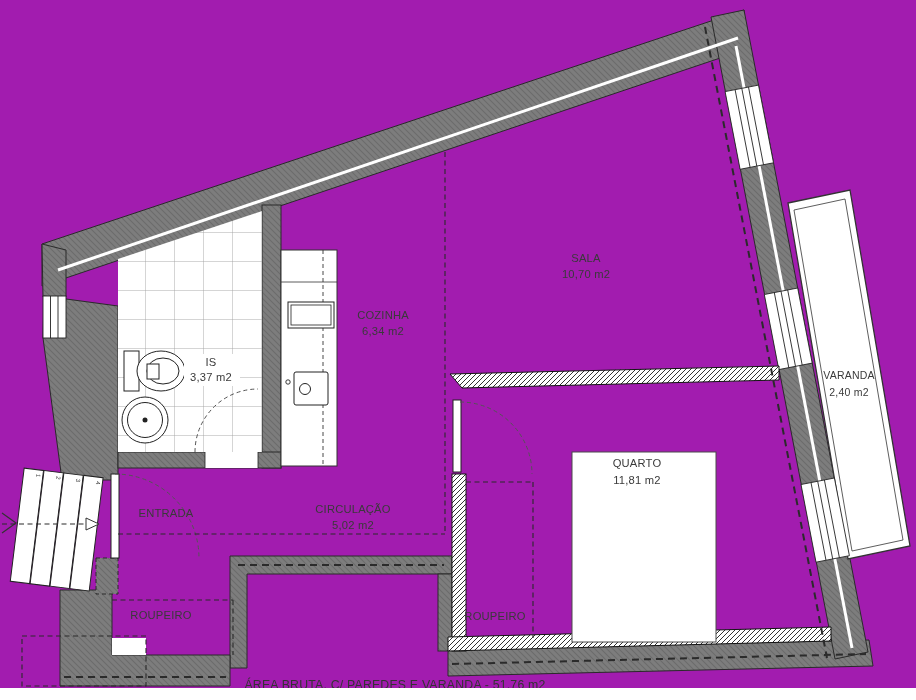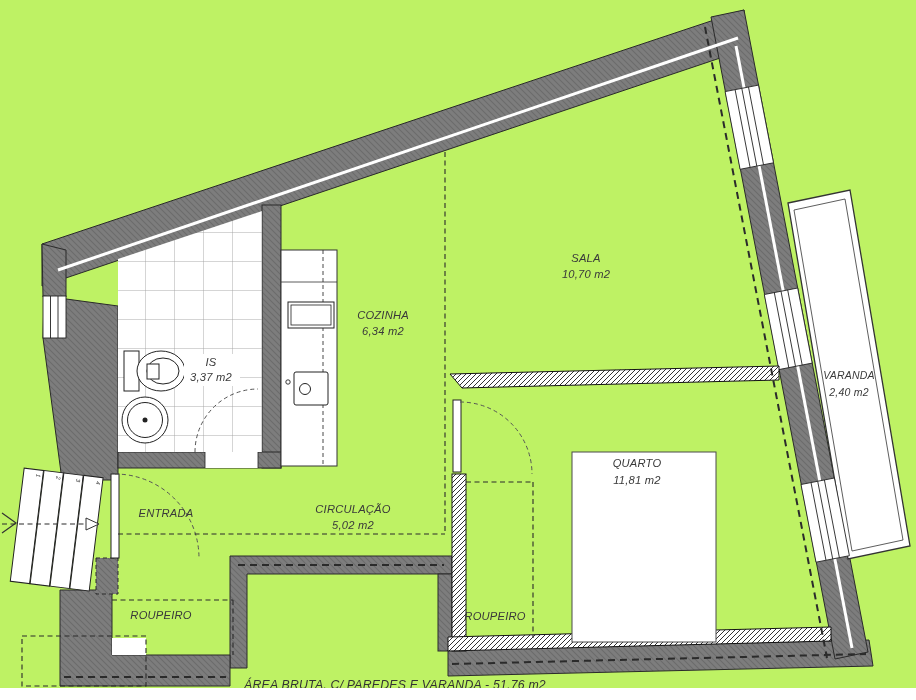--- a/index.html
+++ b/index.html
@@ -1,17 +1,17 @@
 <!DOCTYPE html>
 <html><head>
 <meta charset="utf-8">
 <style>
   html,body{margin:0;padding:0;background:#ffffff;}
-  .stage{position:relative;width:916px;height:688px;background:#bef264;overflow:hidden;
-         font-family:"Liberation Sans",sans-serif;font-style:italic;}
+  .stage{position:relative;width:916px;height:688px;background:#a21caf;overflow:hidden;
+         font-family:"Liberation Sans",sans-serif;}
   svg{position:absolute;left:0;top:0;}
   text{font-family:"Liberation Sans",sans-serif;fill:#3a3a3a;letter-spacing:.2px;}
   .room-label{font-size:11.2px;}
   .room-label-sm{font-size:10.5px;}
   .caption{font-size:12.3px;fill:#333;}
   .stair-num{font-size:6px;fill:#333;letter-spacing:0;}
   .wall{fill:url(#wallHatch);stroke:#2a2a2a;stroke-width:1;}
   .newwall{fill:url(#newHatch);stroke:#141414;stroke-width:1;}
   .thin{stroke:#222;stroke-width:1;fill:#ffffff;}
   .dash{stroke:#2b2b2b;stroke-width:1.1;fill:none;stroke-dasharray:5 3.5;}

